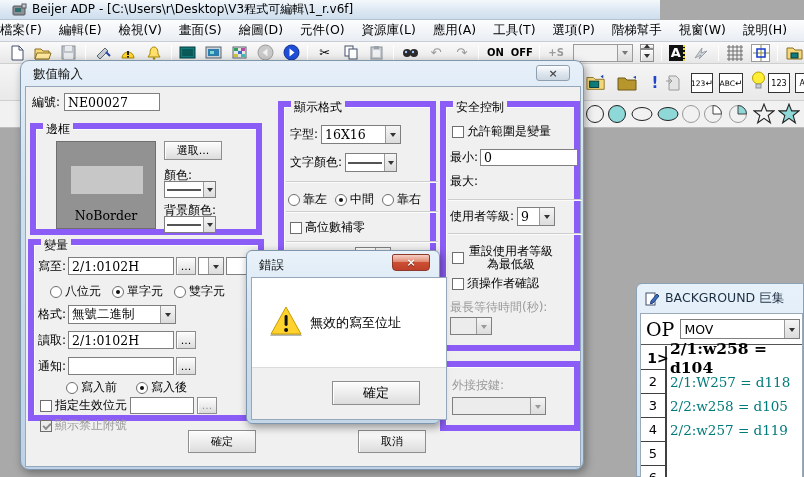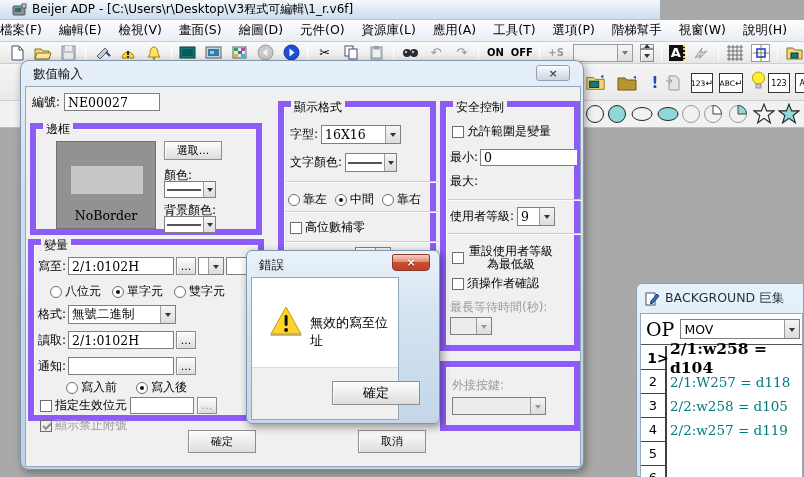--- a/index.html
+++ b/index.html
@@ -69,21 +69,21 @@
 
   
   .edlg { position:absolute; left:246px; top:250px; width:194px; height:174px; border-radius:6px;
     background:linear-gradient(#e9f2fa,#d2e2f0 40%,#c3d7e9); border:1px solid #7f96ab;
     box-shadow:2px 3px 9px rgba(0,0,0,.4); z-index:30; }
   .edlg .dlg-title { top:6px; }
   .exbtn { position:absolute; right:9px; top:3px; width:38px; height:17px; border-radius:2px 2px 4px 4px;
     background:linear-gradient(#f6cfc4,#e08a72 45%,#cc4f33 50%,#c0402a); border:1px solid #8e3a2a;
     color:#fff; font-weight:bold; font-size:11px; display:flex; align-items:center; justify-content:center;
     text-shadow:0 1px 1px rgba(0,0,0,.5); }
-  .eclient { position:absolute; left:4px; top:26px; width:148px; height:143px; background:#fff;
+  .eclient { position:absolute; left:4px; top:26px; width:196px; height:143px; background:#fff;
     border:1px solid #95a7ba;padding-left:36px; }
   .efooter { position:absolute; left:0; bottom:0; width:100%; height:52px; background:#f0f0f0; border-top:1px solid #dcdcdc; }
 
   
   .mpanel { position:absolute; left:636px; top:283px; width:168px; height:194px;
     background:linear-gradient(#e7f1fa,#cfe1f1); border:1px solid #8ba1b6; border-radius:6px 0 0 0; z-index:5; }
   .mhead { position:absolute; left:0; top:0; width:100%; height:29px; display:flex; align-items:center; gap:6px;
     padding-left:8px; font-size:12.5px; color:#1d2f42; }
   .mbody { position:absolute; left:3px; top:29px; width:163px; height:165px; background:#fff; border:1px solid #9aa9b8; }
   .oprow { position:absolute; left:0; top:0; width:100%; height:31px; border-bottom:1px solid #555;

